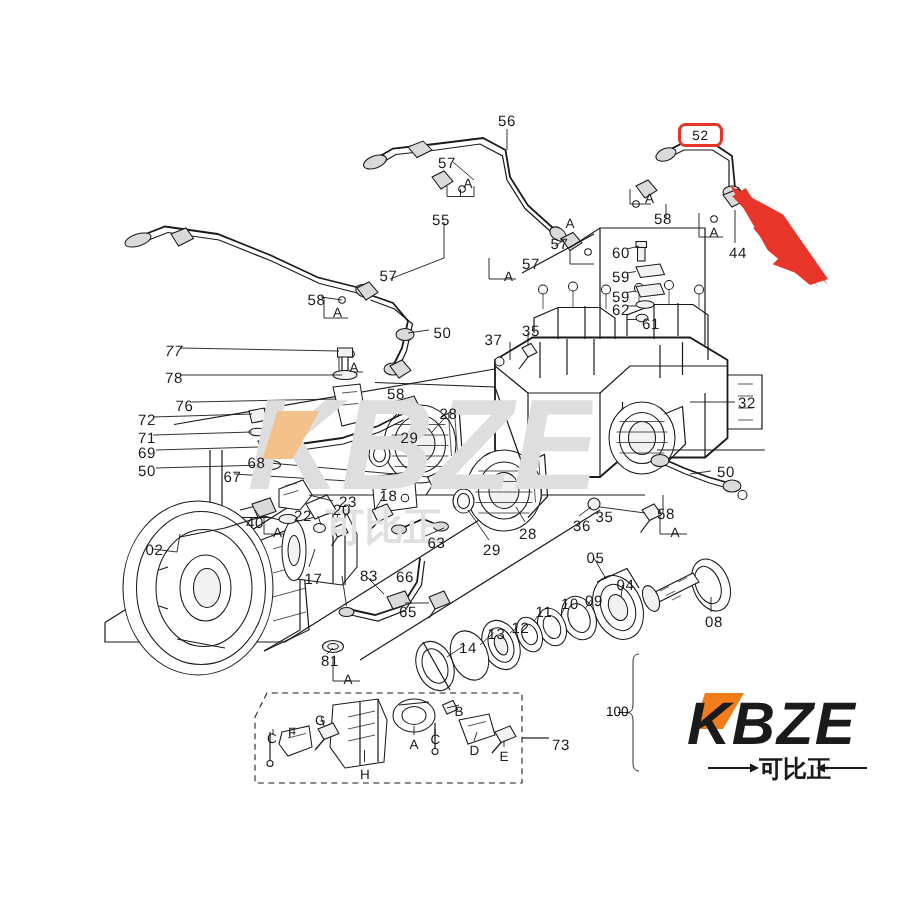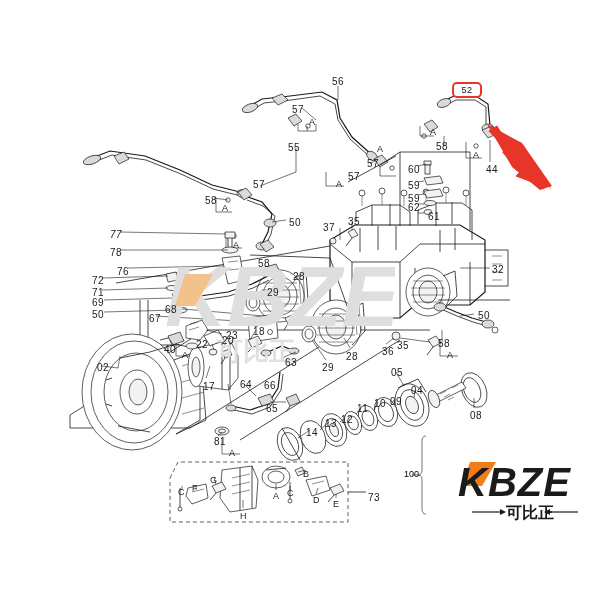--- a/index.html
+++ b/index.html
@@ -564,21 +564,21 @@
       <div class="lbl" style="left: 382px; top: 347px;">36</div>
       <div class="lbl" style="left: 397px; top: 341px;">35</div>
       <div class="lbl" style="left: 253px; top: 327px;">18</div>
       <div class="lbl" style="left: 226px; top: 331px;">23</div>
       <div class="lbl" style="left: 196px; top: 340px;">22</div>
       <div class="lbl" style="left: 222px; top: 336px;">20</div>
       <div class="lbl" style="left: 164px; top: 345px;">40</div>
       <div class="lbl" style="left: 285px; top: 358px;">63</div>
       <div class="lbl" style="left: 203px; top: 382px;">17</div>
       <div class="lbl" style="left: 224px; top: 381px; margin-left: 40px;">66</div>
-      <div class="lbl" style="left: 240px; top: 380px;">64</div>
+      <div class="lbl" style="left: 240px; top: 380px;">83</div>
       <div class="lbl" style="left: 266px; top: 404px;">65</div>
       <div class="lbl" style="left: 214px; top: 437px;">81</div>
       <div class="lbl" style="left: 438px; top: 339px;">58</div>
       <div class="lbl" style="left: 478px; top: 311px;">50</div>
       <div class="lbl" style="left: 391px; top: 368px;">05</div>
       <div class="lbl" style="left: 411px; top: 386px;">04</div>
       <div class="lbl" style="left: 470px; top: 411px;">08</div>
       <div class="lbl" style="left: 390px; top: 397px;">09</div>
       <div class="lbl" style="left: 374px; top: 399px;">10</div>
       <div class="lbl" style="left: 357px; top: 404px;">11</div>

